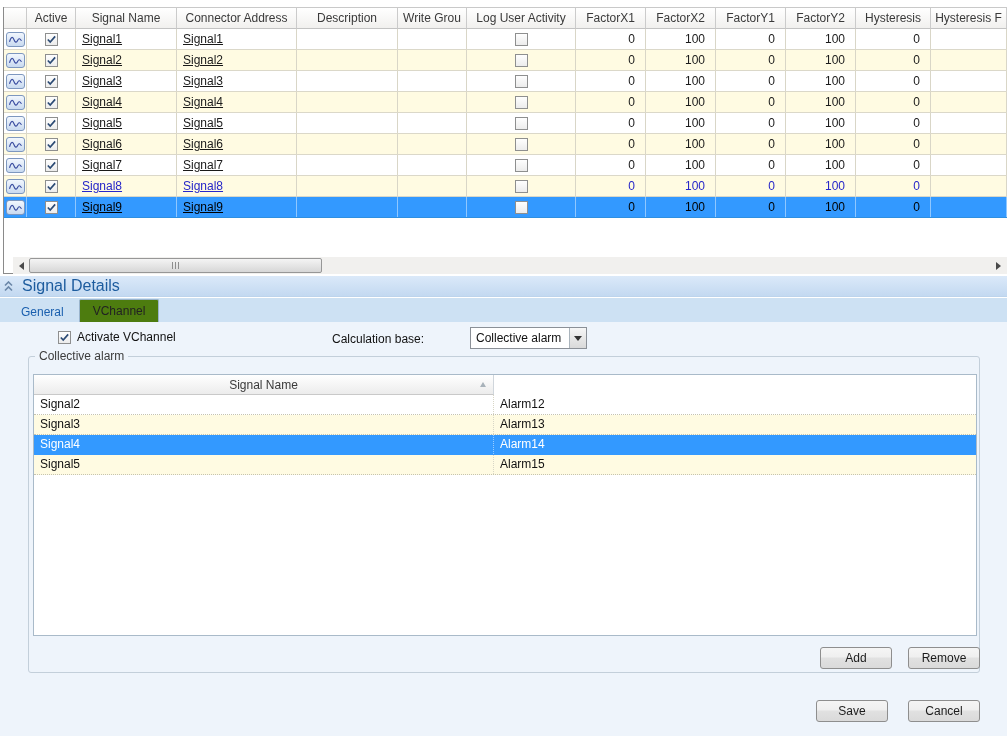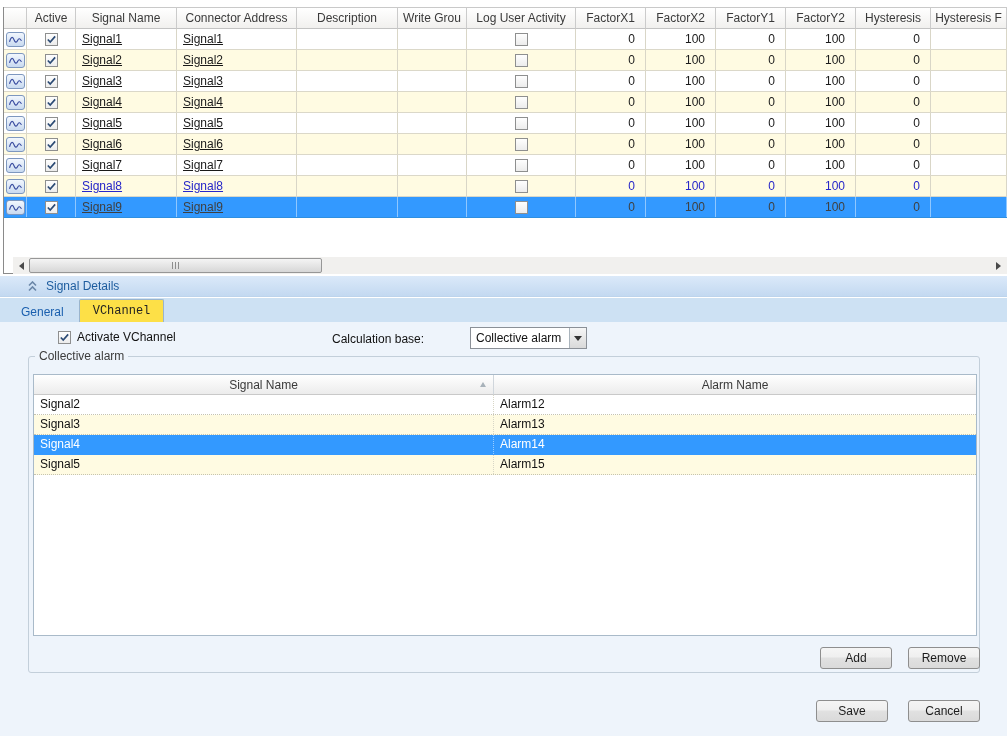--- a/index.html
+++ b/index.html
@@ -14,21 +14,21 @@
   .grid { position:absolute; left:4px; top:7px; width:1003px; overflow:hidden; background:#fff; }
   .grid-header { display:grid; grid-template-columns:var(--cols); }
   .ghcell { height:22px; background:linear-gradient(#ffffff,#f1f0ee);
             border-top:1px solid #c9c9c9; border-bottom:1px solid #c3c3c3; border-right:1px solid #cbcbcb;
             display:flex; align-items:center; justify-content:center;
             font-size:12px; color:#3a3a3a; white-space:nowrap; overflow:hidden; }
   .grow { display:grid; grid-template-columns:var(--cols); background:#fff; border-bottom:1px solid #dbd8c9; }
   .grow.alt { background:#fffbe2; }
   .grow.edited .gcell { color:#2626c9; }
   .grow.selected { background:#3399ff; border-bottom:1px solid #2f8fe0; }
-  .grow.selected .gcell { color:#404040; border-right-color:rgba(255,255,255,.45); }
+  .grow.selected .gcell { color:#000000; border-right-color:rgba(255,255,255,.45); }
   .gcell { height:20px; line-height:20px; font-size:12px; color:#1a1a1a;
            border-right:1px solid #d9d6c7; overflow:hidden; white-space:nowrap; }
   .gcell.txt { padding-left:6px;text-decoration:underline; }
   .gcell.num { padding-right:10px; text-align:right; }
   .gcell.ctr { display:flex; align-items:center; justify-content:center; line-height:normal; }
   .selbtn { width:19px; height:15px; border:1px solid #7d97bf; border-radius:3px;
             background:linear-gradient(#f2f7fe,#c9daf0); display:flex; align-items:center; justify-content:center; }
   .cb { width:13px; height:13px; border:1px solid #8e8f8f; background:linear-gradient(#fefefe,#ececec);
         display:inline-flex; align-items:center; justify-content:center; flex:none; }
 
@@ -40,27 +40,27 @@
   .tri-right { width:0; height:0; border-top:4px solid transparent; border-bottom:4px solid transparent; border-left:5px solid #4a4a4a; }
   .hs-thumb { position:absolute; left:16px; top:1px; width:293px; height:15px; border:1px solid #979797;
               border-radius:2px; background:linear-gradient(#f4f4f4,#d7d7d7);
               display:flex; align-items:center; justify-content:center; gap:2px; }
   .hs-thumb i { display:block; width:1px; height:7px; background:#8e8e8e; }
 
   
   .panel { position:absolute; left:0; top:276px; width:1007px; height:460px; }
   .panel-header { position:absolute; left:0; top:0; right:0; height:21px;
                   background:linear-gradient(#dbe9f9,#c3d9f1); border-bottom:1px solid #bdd4ec;
-                  display:flex; align-items:center; gap:9px; padding-left:28px;
-                  font-size:12px; color:#1d5c9e; }
+                  display:flex; align-items:center; gap:9px; padding-left:4px;
+                  font-size:16px; color:#1d5c9e; }
   .tabstrip { position:absolute; left:0; top:22px; right:0; height:24px; background:#cde1f3;
               display:flex; align-items:flex-end; padding-left:8px; gap:2px; }
   .tab { height:20px; line-height:20px; padding:0 13px; font-size:12px; color:#1a5fae; }
-  .tab.active { height:23px; line-height:23px; background:#fde047; border:1px solid #9ab4cd; border-bottom:none;
-                border-radius:2px 2px 0 0; color:#222;font-family:Liberation Mono, monospace; }
+  .tab.active { height:23px; line-height:23px; background:#4d7c0f; border:1px solid #9ab4cd; border-bottom:none;
+                border-radius:2px 2px 0 0; color:#222; }
   .panel-content { position:absolute; left:0; top:46px; right:0; bottom:0; background:#eef4fb; }
 
   .cb-row { position:absolute; left:14px; top:8px; display:flex; align-items:center; gap:6px; font-size:12px; color:#111;margin-left:44px; }
   .calc-label { position:absolute; left:332px; top:10px; font-size:12px; color:#111; }
   .combo { position:absolute; left:470px; top:5px; width:117px; height:22px; border:1px solid #8b9097;
            background:#fff; display:flex; }
   .combo-text { flex:1; font-size:12px; color:#111; padding:3px 0 0 5px; white-space:nowrap; overflow:hidden; }
   .combo-btn { width:17px; border-left:1px solid #aab4bc; background:linear-gradient(#f6f6f6,#d9d9d9);
                display:flex; align-items:center; justify-content:center; }
   .tri-down { width:0; height:0; border-left:4px solid transparent; border-right:4px solid transparent; border-top:5px solid #333; }
@@ -432,23 +432,20 @@
       <fieldset class="groupbox">
         <legend>Collective alarm</legend>
       </fieldset>
 
       <div class="list">
         <div class="list-header">
           <div class="lh-cell first">
             <span>Signal Name</span>
             <span class="sort"></span>
           </div>
-          <div class="lh-cell rest">
-            <span>Alarm Name</span>
-          </div>
         </div>
         <div id="list-body">
             <div class="lrow">
               <div class="c1">Signal2</div>
               <div class="c2">Alarm12</div>
             </div>
             <div class="lrow alt">
               <div class="c1">Signal3</div>
               <div class="c2">Alarm13</div>
             </div>

